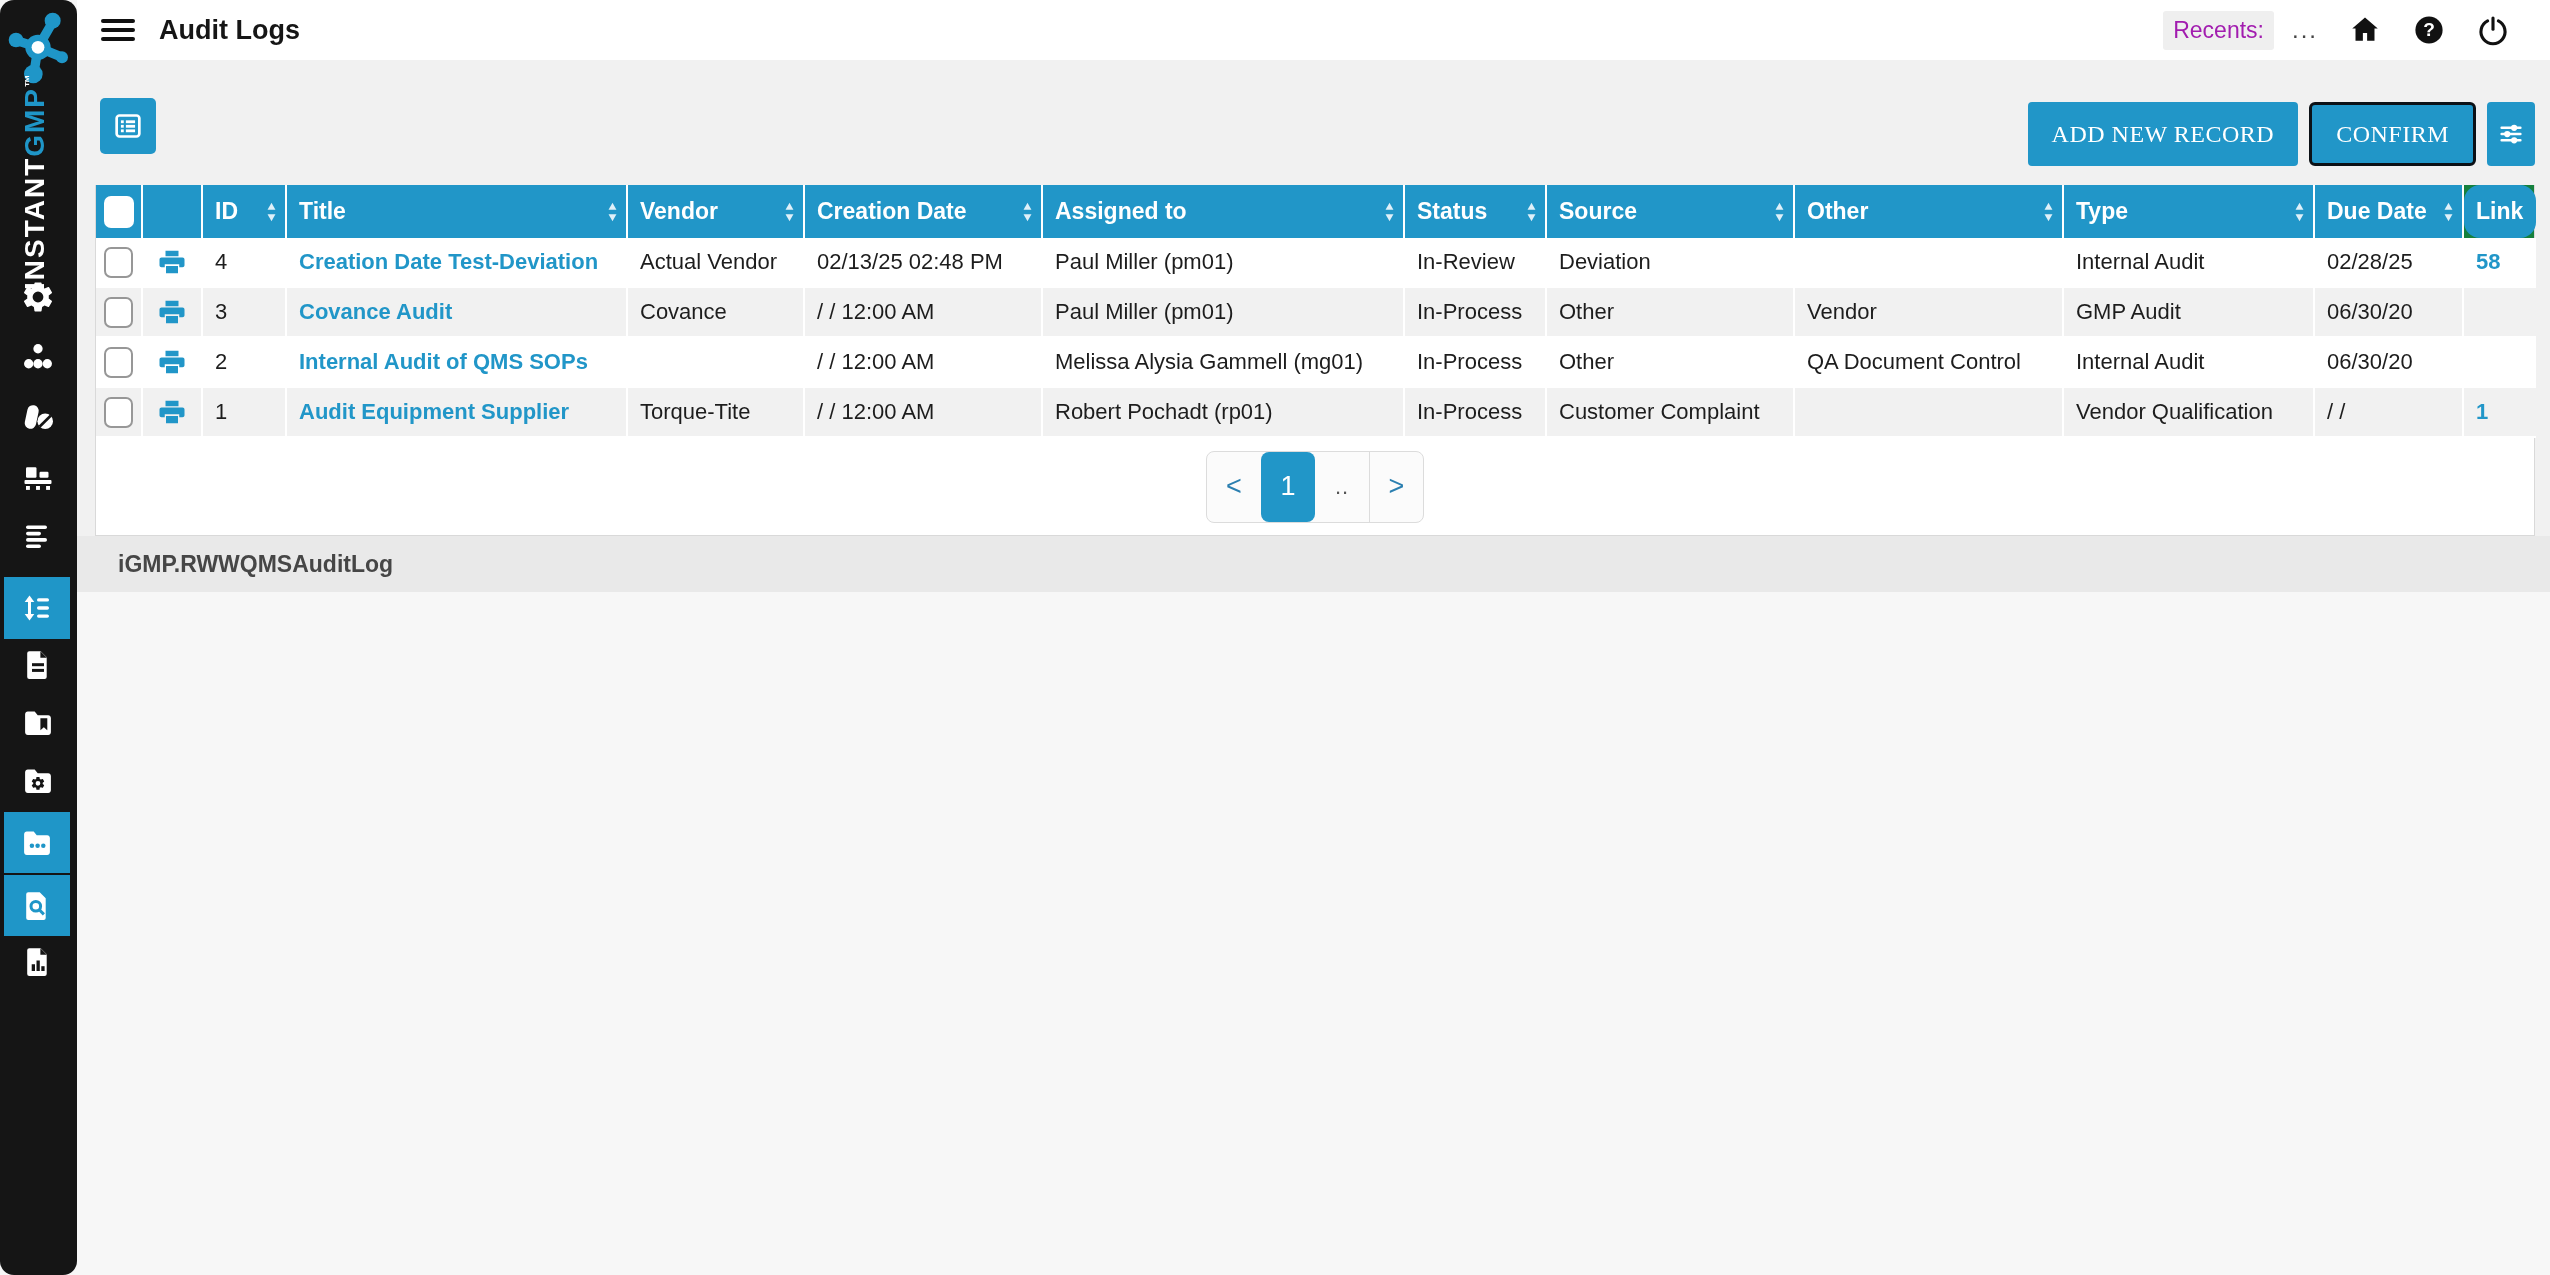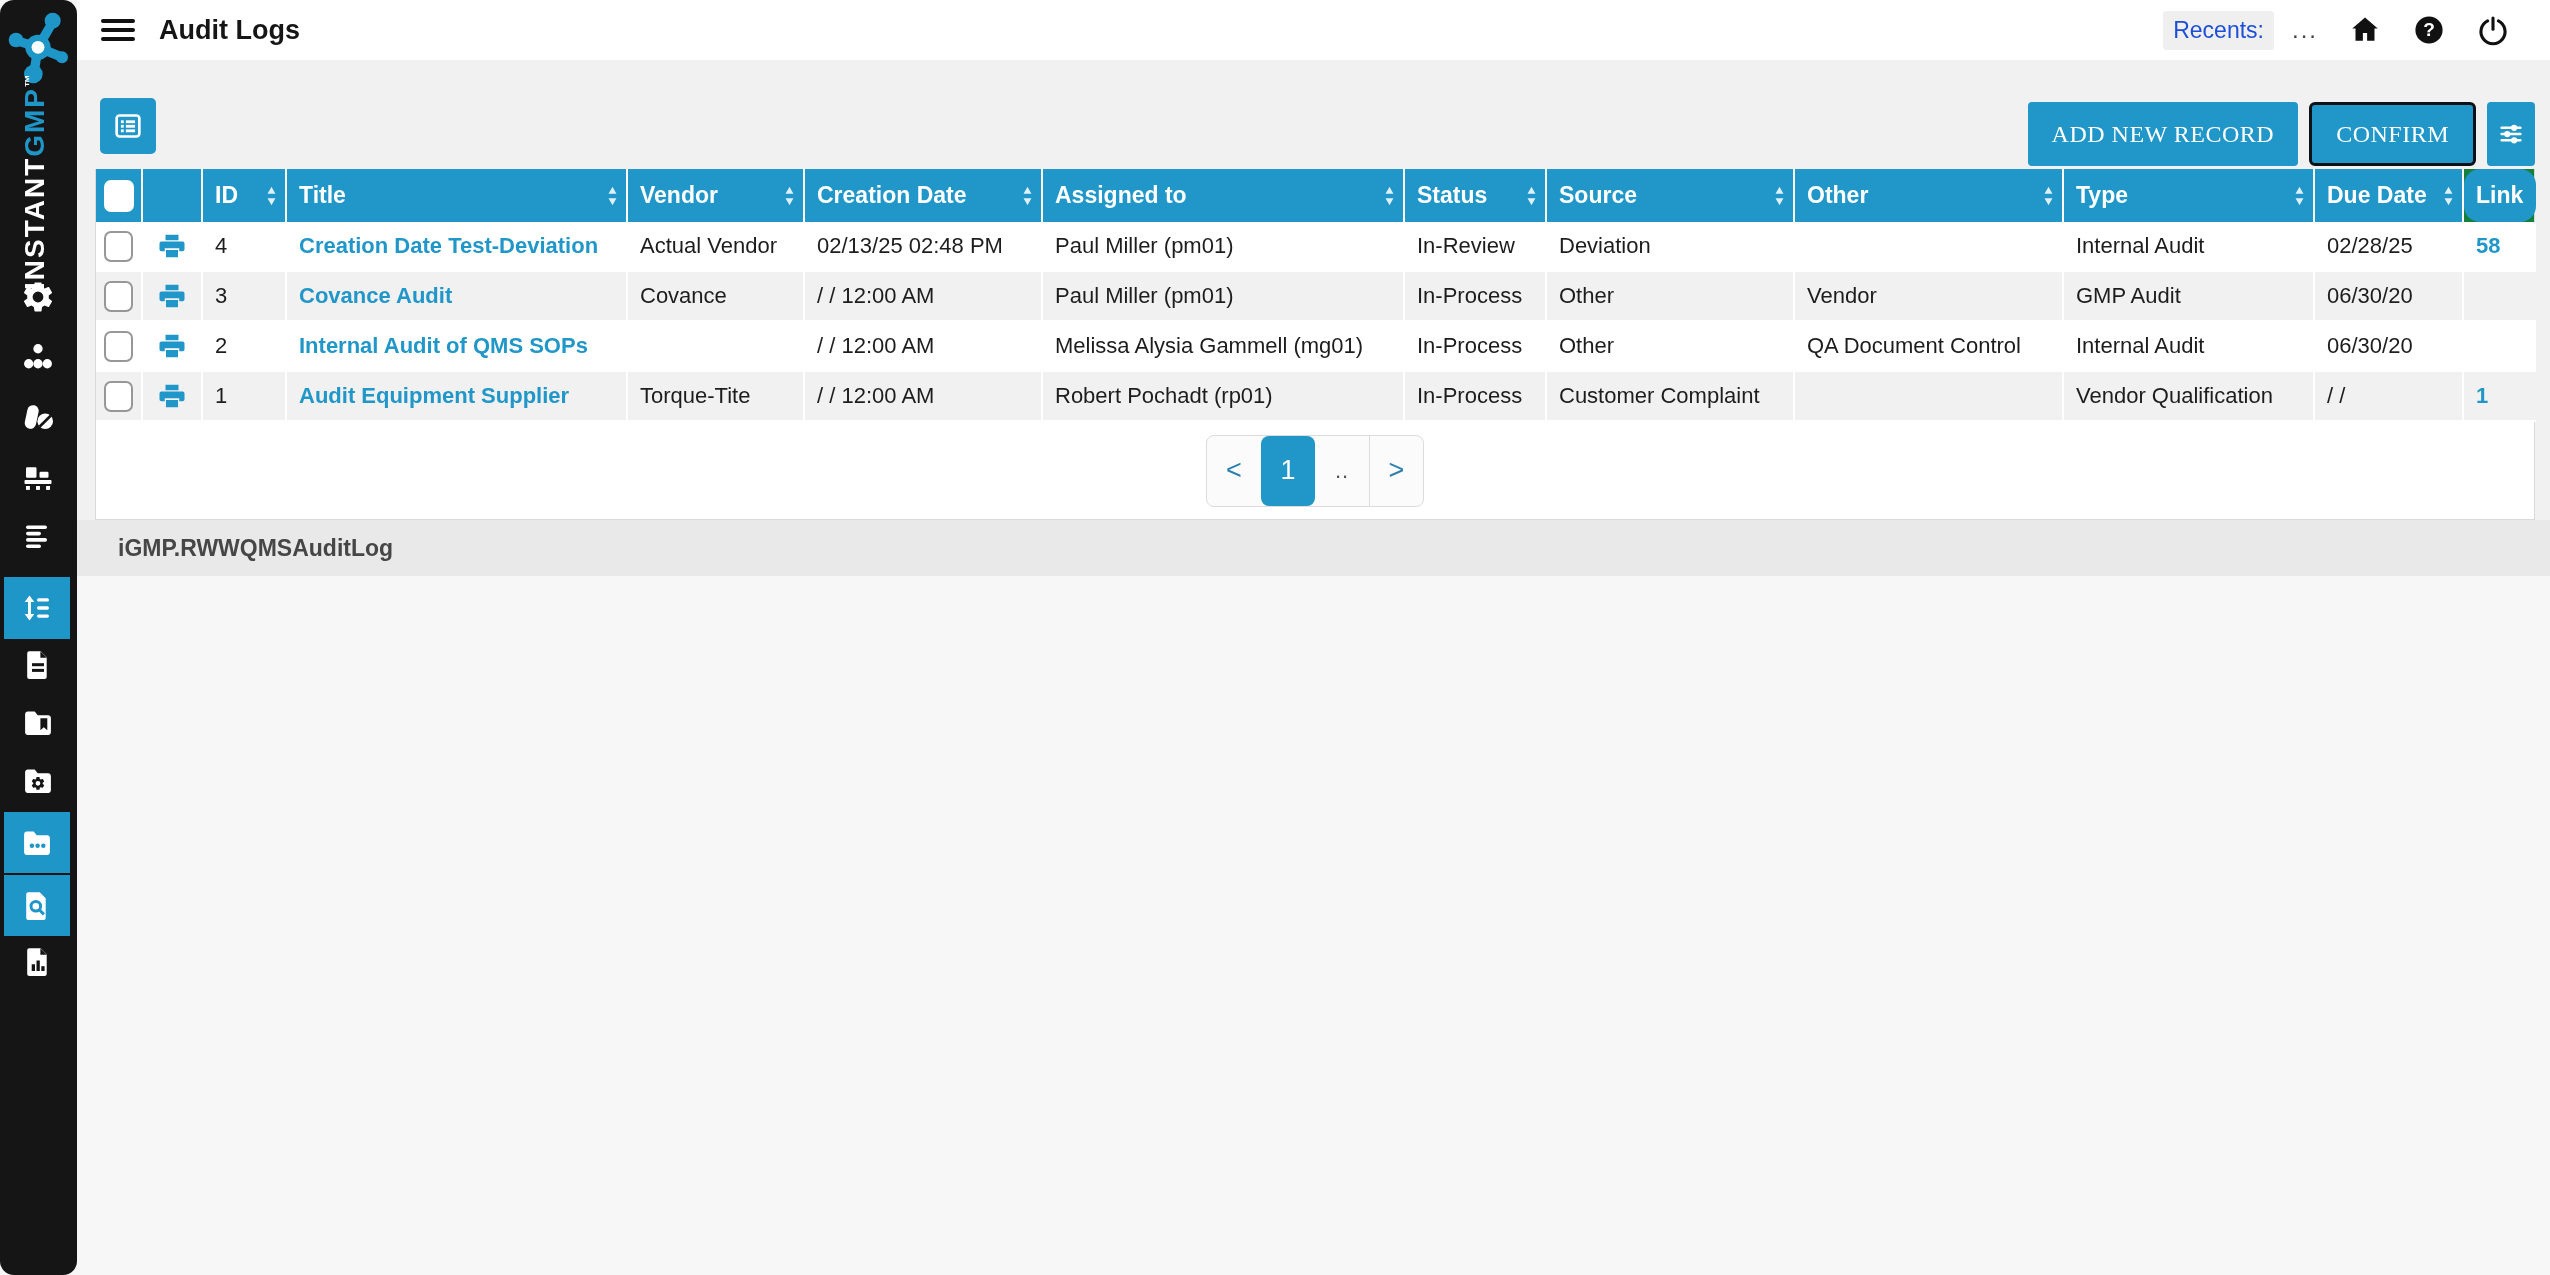--- a/index.html
+++ b/index.html
@@ -27,39 +27,39 @@
   .side-item.active .cutline { stroke:#1F96C8; }
   
   .content { position:absolute; left:77px; top:0; right:0; height:1275px; }
   .topbar { height:60px; background:#fff; display:flex; align-items:center;
     padding:0 40px 0 24px; }
   .hamburger { width:34px; height:30px; display:flex; flex-direction:column;
     justify-content:center; gap:5px; cursor:pointer; }
   .hamburger span { display:block; height:4px; background:#111; border-radius:2px; }
   .page-title { font-size:27px; font-weight:bold; color:#161616; margin-left:24px; }
   .top-right { margin-left:auto; display:flex; align-items:center; }
-  .recents { background:#efefef; color:#1d4ed8; font-size:23px; padding:6px 10px;
+  .recents { background:#efefef; color:#a21caf; font-size:23px; padding:6px 10px;
     border-radius:3px; cursor:pointer; }
   .recents-more { font-size:24px; color:#444; margin-left:18px; letter-spacing:2px; cursor:pointer; }
   .top-ico { width:34px; height:34px; margin-left:30px; cursor:pointer; }
   
   .upper { background:#f1f1f1; }
   .toolbar { display:flex; align-items:flex-end; padding:38px 15px 0 23px; height:106px;font-family:Liberation Serif, serif; }
   .sq-btn { width:56px; height:56px; background:#2196C8; border:none; border-radius:5px;
     display:flex; align-items:center; justify-content:center; cursor:pointer; align-self:flex-start; }
   .sq-btn svg { width:34px; height:34px; }
   .btn-group { margin-left:auto; display:flex; align-items:center; gap:11px; }
   .btn { background:#2196C8; color:#fff; font-size:24px; height:64px; border:none;
     border-radius:4px; padding:0 24px; font-family:inherit; cursor:pointer;
     display:flex; align-items:center; justify-content:center; letter-spacing:0.5px; }
   .btn.confirm { border:3px solid #0c1116; border-radius:6px; }
   .btn.filter { width:48px; padding:0; }
   .btn.filter svg { width:30px; height:30px; }
   
-  .panel { margin:3px 15px 0 18px; background:#15803d; border:1px solid #d9d9d9; border-top:none; }
+  .panel { margin:19px 15px 0 18px; background:#15803d; border:1px solid #d9d9d9; border-top:none; }
   table { width:100%; border-collapse:separate; border-spacing:0; table-layout:fixed; }
   th { background:#2196C8; color:#fff; font-size:23px; font-weight:bold; height:53px;
     text-align:left; padding:0 8px 0 12px; border-right:2px solid #fff; cursor:pointer; }
   th:last-child { border-right:none;border-radius:16px; }
   .th-inner { display:flex; align-items:center; justify-content:space-between; }
   .sort { flex:none; margin-left:4px; }
   td { font-size:22px; height:50px; padding:0 8px 0 12px; border-right:2px solid #fff;
     border-bottom:2px solid #fff; white-space:nowrap; overflow:hidden; }
   td:last-child { border-right:none; }
   tr.odd td { background:#fff; }

